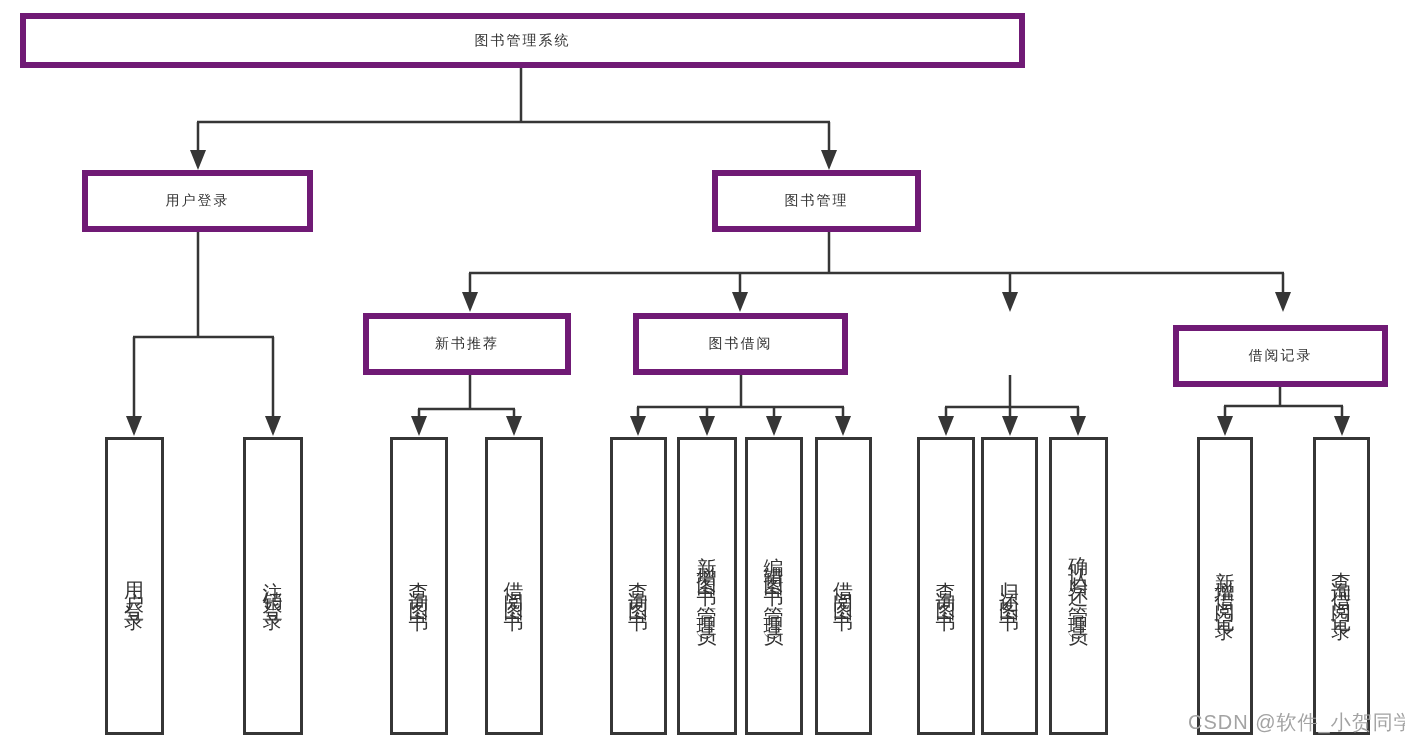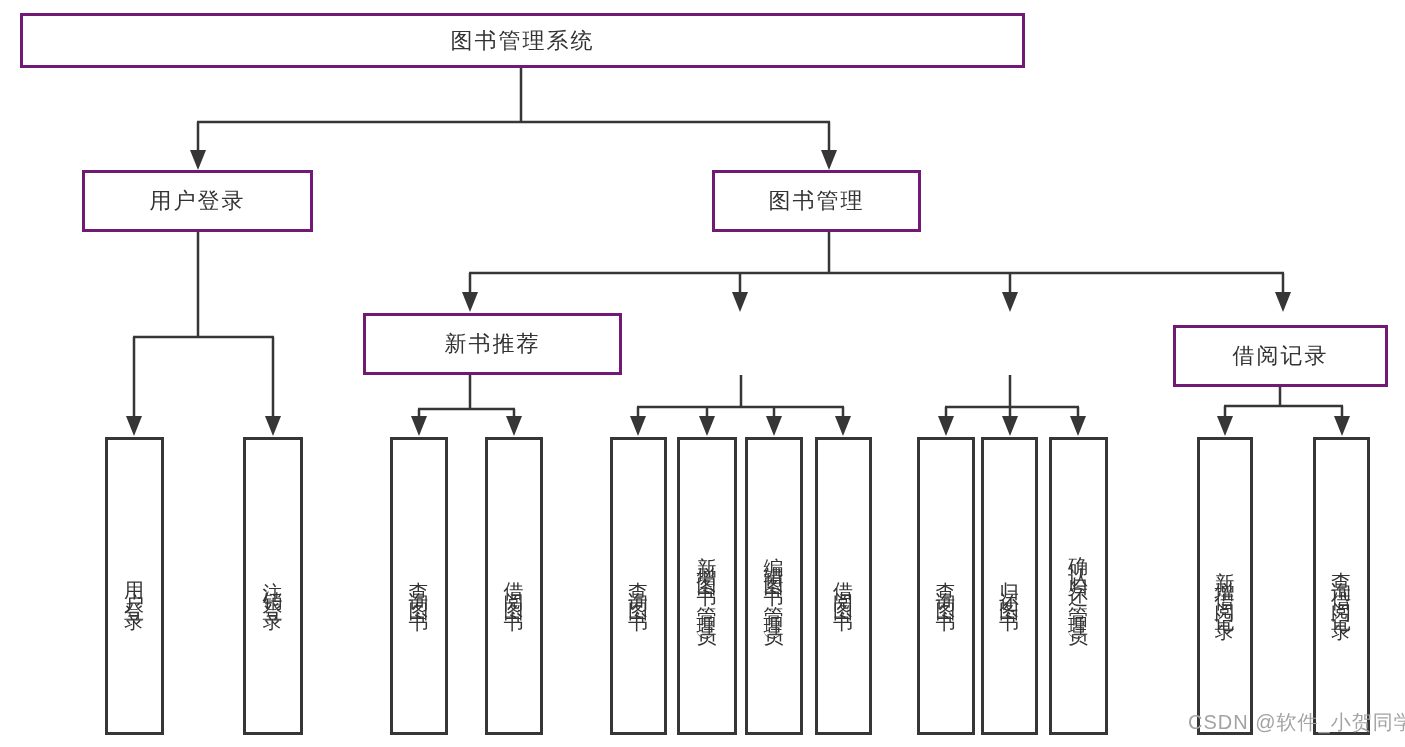--- a/index.html
+++ b/index.html
@@ -4,23 +4,23 @@
 <style>
   html, body { margin: 0; padding: 0; background: #ffffff; }
   body { width: 1405px; height: 747px; overflow: hidden;
          font-family: "Liberation Sans", "DejaVu Sans", sans-serif; }
   #canvas { position: relative; width: 1405px; height: 747px; background: #ffffff; }
 
   #connectors { position: absolute; left: 0; top: 0; pointer-events: none; }
 
   .node {
     position: absolute; box-sizing: border-box;
-    border: 3px solid #701a75; background: #ffffff;
+    border: 6px solid #701a75; background: #ffffff;
     display: flex; align-items: center; justify-content: center;
-    color: #333333; font-size: 22px; letter-spacing: 2px;
+    color: #333333; font-size: 14px; letter-spacing: 2px;
     white-space: nowrap;
   }
   .leaf {
     position: absolute; box-sizing: border-box;
     border: 3px solid #363636; background: #ffffff;
     display: flex; align-items: center; justify-content: center;
     color: #333333;
   }
   .leaf > span {
     writing-mode: vertical-lr;
@@ -28,21 +28,21 @@
     font-size: 20px;
     letter-spacing: 10px;
     line-height: 1.1;
     color: #333333;
   }
 
   
   #root-box   { left: 20px;   top: 13px;  width: 1005px; height: 55px; }
   #l1-login   { left: 82px;   top: 170px; width: 231px;  height: 62px; }
   #l1-mgmt    { left: 712px;  top: 170px; width: 209px;  height: 62px; }
-  #l2-newbook { left: 363px;  top: 313px; width: 259px;  height: 62px; }
+  #l2-newbook { left: 363px;  top: 313px; width: 208px;  height: 62px; }
   #l2-borrow  { left: 633px;  top: 313px; width: 215px;  height: 62px; }
   #l2-current { left: 903px;  top: 313px; width: 215px;  height: 62px; }
   #l2-records { left: 1173px; top: 325px; width: 215px;  height: 62px; }
 
   
   .leaf { top: 437px; height: 298px; }
   #lf-a1 { left: 105px;  width: 59px; }
   #lf-a2 { left: 243px;  width: 60px; }
   #lf-b1 { left: 390px;  width: 58px; }
   #lf-b2 { left: 485px;  width: 58px; }
@@ -105,20 +105,23 @@
   <div class="node" id="l1-login">
     <span>用户登录</span>
   </div>
   <div class="node" id="l1-mgmt">
     <span>图书管理</span>
   </div>
 
   <div class="node" id="l2-newbook">
     <span>新书推荐</span>
   </div>
+  <div class="node" id="l2-borrow">
+    <span>图书借阅</span>
+  </div>
   <div class="node" id="l2-records">
     <span>借阅记录</span>
   </div>
 
   <div class="leaf" id="lf-a1">
     <span>用户登录</span>
   </div>
   <div class="leaf" id="lf-a2">
     <span>注销登录</span>
   </div>

